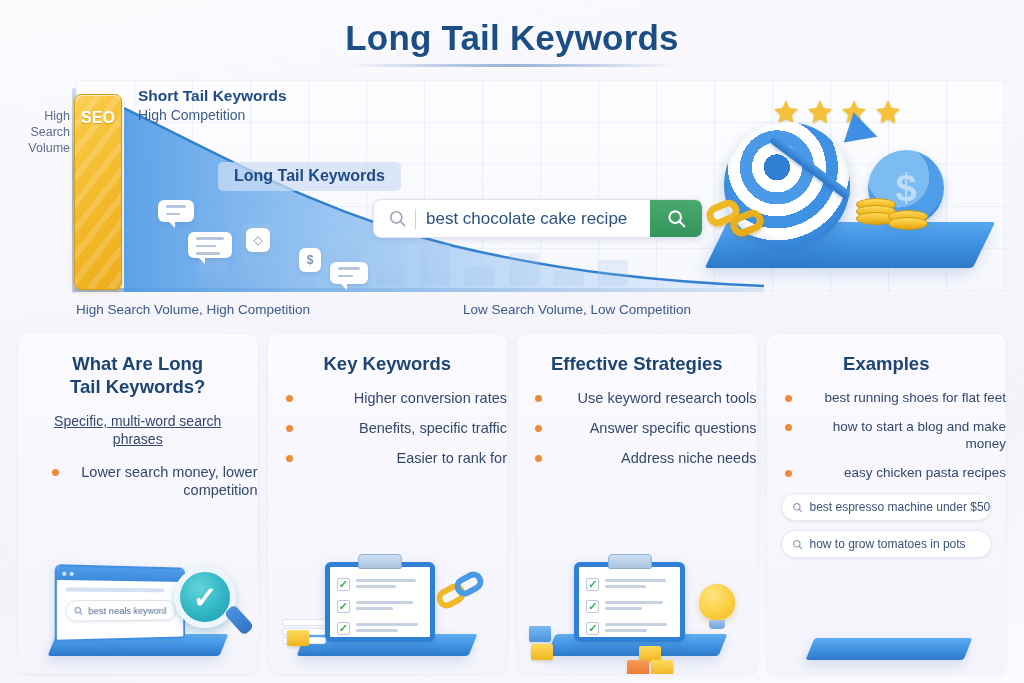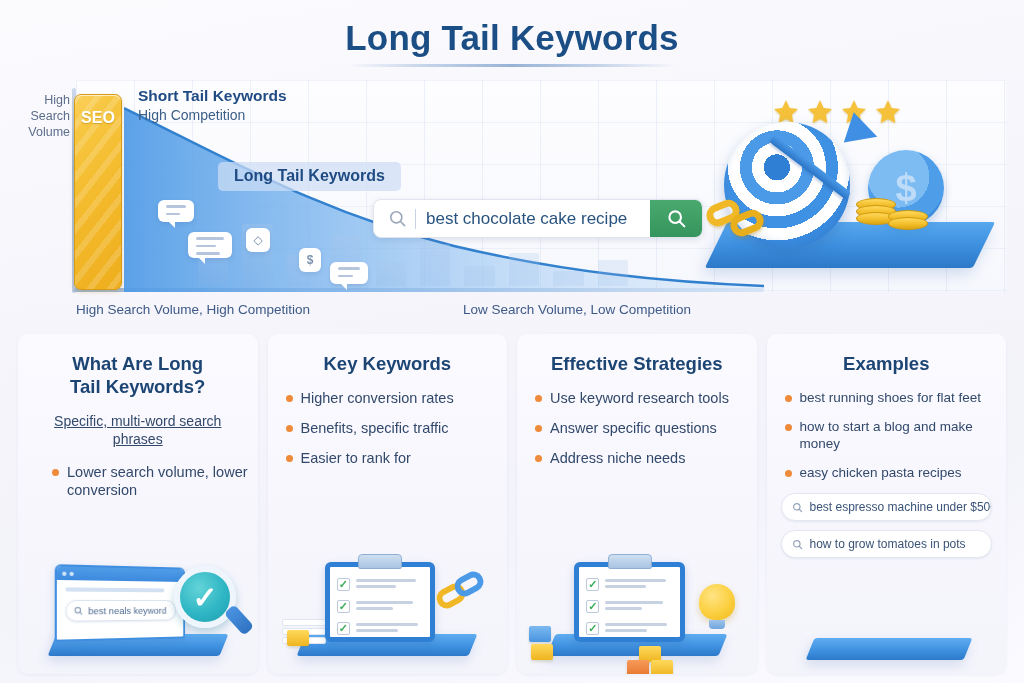--- a/index.html
+++ b/index.html
@@ -68,21 +68,21 @@
   .x-axis-line {
     position: absolute;
     left: 56px; top: 208px;
     width: 690px; height: 4px;
     background: linear-gradient(90deg, #9fb6d6 0%, #c2d0e6 70%, #dde5f2 100%);
     border-radius: 3px;
   }
 
   .y-label {
     position: absolute;
-    left: 0px; top: 12px;
+    left: 0px; top: 28px;
     width: 52px;
     text-align: right;
     font-size: 12.5px;
     line-height: 16px;
     color: #5c6e8c;
   }
 
   
   .seo-bar {
     position: absolute;
@@ -359,20 +359,21 @@
     margin: 14px 12px 0;
     text-align: center;
     font-size: 14px;
     color: #32496b;
     line-height: 1.3;
     text-decoration: underline;
   }
   .bullets {
     margin: 14px 0 0 18px;
     list-style: none;
+    text-align: right;
   }
   .bullets li {
     position: relative;
     padding-left: 15px;
     margin-bottom: 11px;
     font-size: 14.5px;
     color: #32496b;
     line-height: 1.3;
   }
   .bullets li::before {
@@ -675,21 +676,21 @@
 
   <div class="cards">
 
     <div class="card c1">
       <div class="card-title">
         <span>What Are Long</span><br>
         <span>Tail Keywords?</span>
       </div>
       <div class="card-lead">Specific, multi-word search phrases</div>
       <ul class="bullets">
-        <li>Lower search volume, lower conversion</li>
+        <li>Lower search money, lower competition</li>
       </ul>
       <div class="card-art">
         <div class="art-base"></div>
         <div class="browser">
           <div class="browser-bar">
               <b></b>
               <b></b>
             </div>
           <div class="browser-row" style="width:78%"></div>
           <div class="browser-search">

